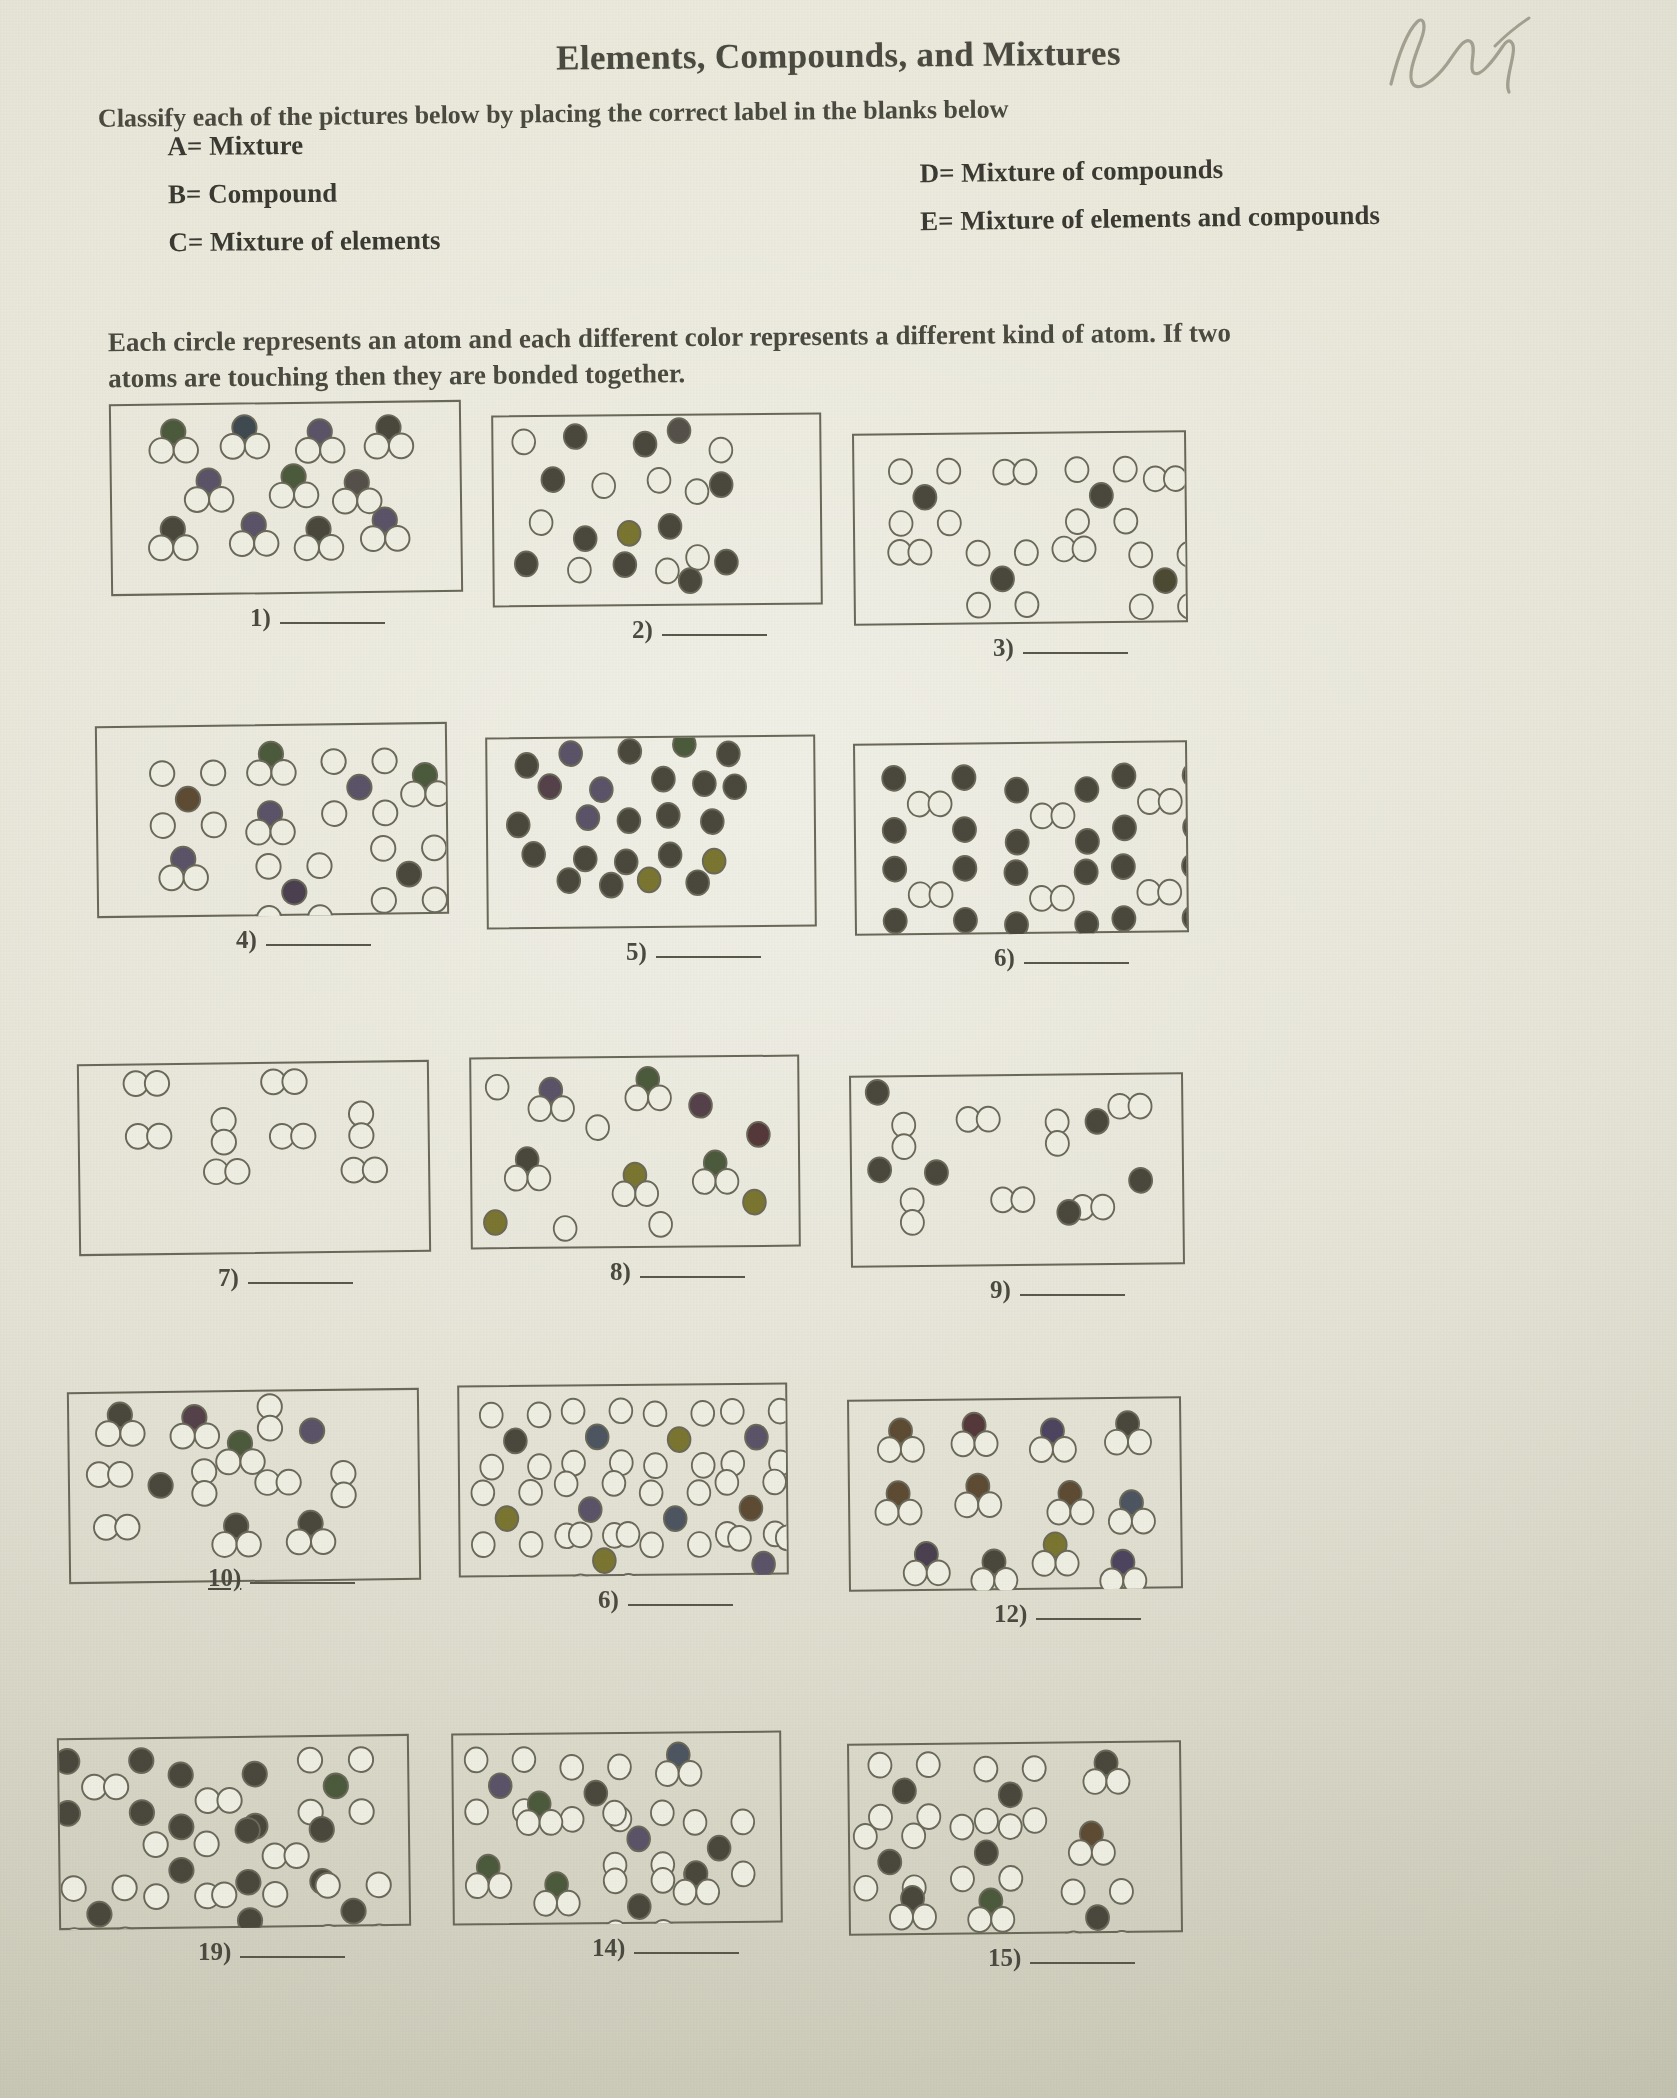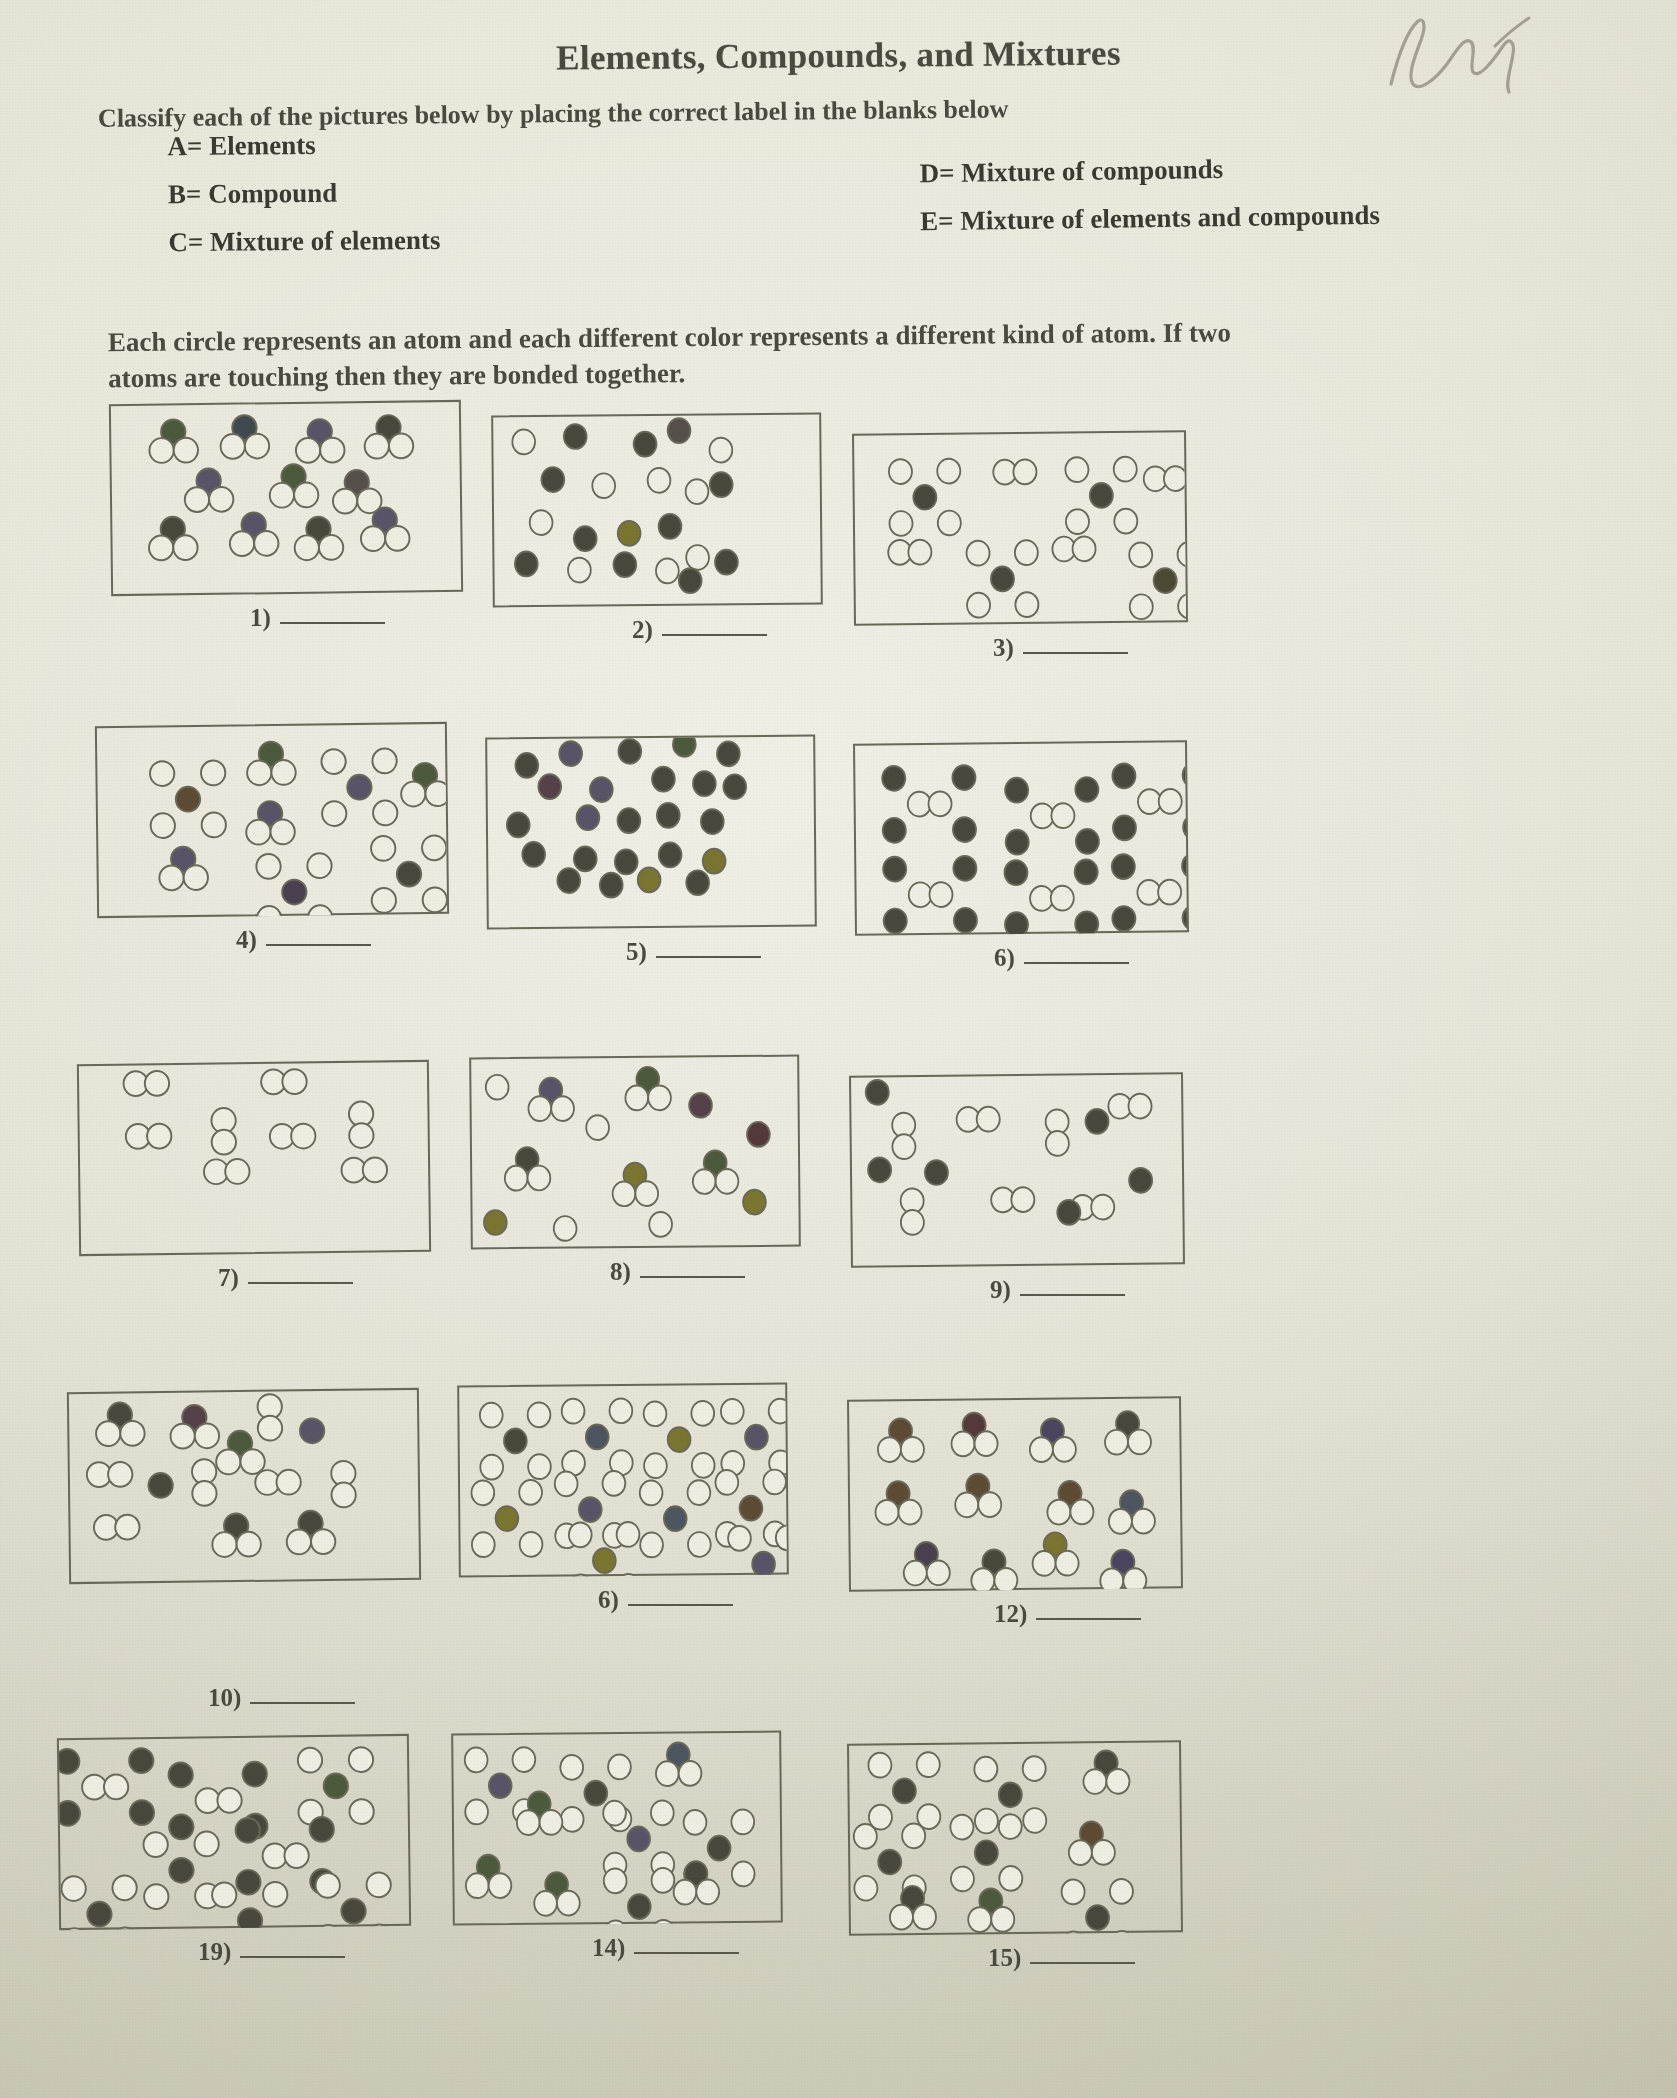--- a/index.html
+++ b/index.html
@@ -67,21 +67,21 @@
 
   <svg class="scribble" viewBox="0 0 170 110">
     <path d="M14,78 C22,46 30,26 40,16 C46,10 50,18 44,34 C38,50 30,70 36,78 C42,86 58,74 70,58 C80,44 88,30 94,36 C100,42 92,60 96,66 C102,74 118,52 126,40 C132,30 138,36 136,48 C134,62 128,78 132,86" fill="none" stroke="#6d6a58" stroke-width="3.2" stroke-linecap="round"></path>
     <path d="M118,40 C128,30 140,20 152,12" fill="none" stroke="#6d6a58" stroke-width="3" stroke-linecap="round"></path>
   </svg>
 
   <div class="hdr-title">Elements, Compounds, and Mixtures</div>
   <div class="hdr-instr">Classify each of the pictures below by placing the correct label in the blanks below</div>
 
   <div class="legend-left">
-    <div><span>A=</span> <span>Elements</span></div>
+    <div><span>A=</span> <span>Mixture</span></div>
     <div><span>B=</span> <span>Compound</span></div>
     <div><span>C=</span> <span>Mixture of elements</span></div>
   </div>
 
   <div class="legend-right">
     <div><span>D=</span> <span>Mixture of compounds</span></div>
     <div><span>E=</span> <span>Mixture of elements and compounds</span></div>
   </div>
 
   <div class="note">Each circle represents an atom and each different color represents a different kind of atom.  If two atoms are touching then they are bonded together.</div>
@@ -667,21 +667,21 @@
             </g>
             <g>
               <circle cx="112" cy="112" r="15" fill="#4a473c" stroke="#6b6959" stroke-width="2.4"></circle>
             </g>
             <g>
               <circle cx="300" cy="48" r="15" fill="#5b5368" stroke="#6b6959" stroke-width="2.4"></circle>
             </g>
           </g>
         </svg>
       </div>
-      <div class="qlabel" style="left: 208px; top: 1684px;"><span>10)</span><span class="ln"></span></div>
+      <div class="qlabel" style="left: 208px; top: 1564px; text-decoration: underline;"><span>10)</span><span class="ln"></span></div>
       <div class="qbox" style="left: 458px; top: 1384px; width: 330px; height: 192px; transform: rotate(-0.5deg);">
         <svg class="diagram" viewBox="0 0 330 192">
           <g transform="scale(0.7674,0.8348)">
             <g>
               <circle cx="73.5" cy="65.5" r="15" fill="#4a473c" stroke="#6b6959" stroke-width="2.4"></circle>
               <circle cx="42" cy="34" r="15" fill="#efeee2" stroke="#6b6959" stroke-width="2.4"></circle>
               <circle cx="105" cy="34" r="15" fill="#efeee2" stroke="#6b6959" stroke-width="2.4"></circle>
               <circle cx="42" cy="97" r="15" fill="#efeee2" stroke="#6b6959" stroke-width="2.4"></circle>
               <circle cx="105" cy="97" r="15" fill="#efeee2" stroke="#6b6959" stroke-width="2.4"></circle>
             </g>

